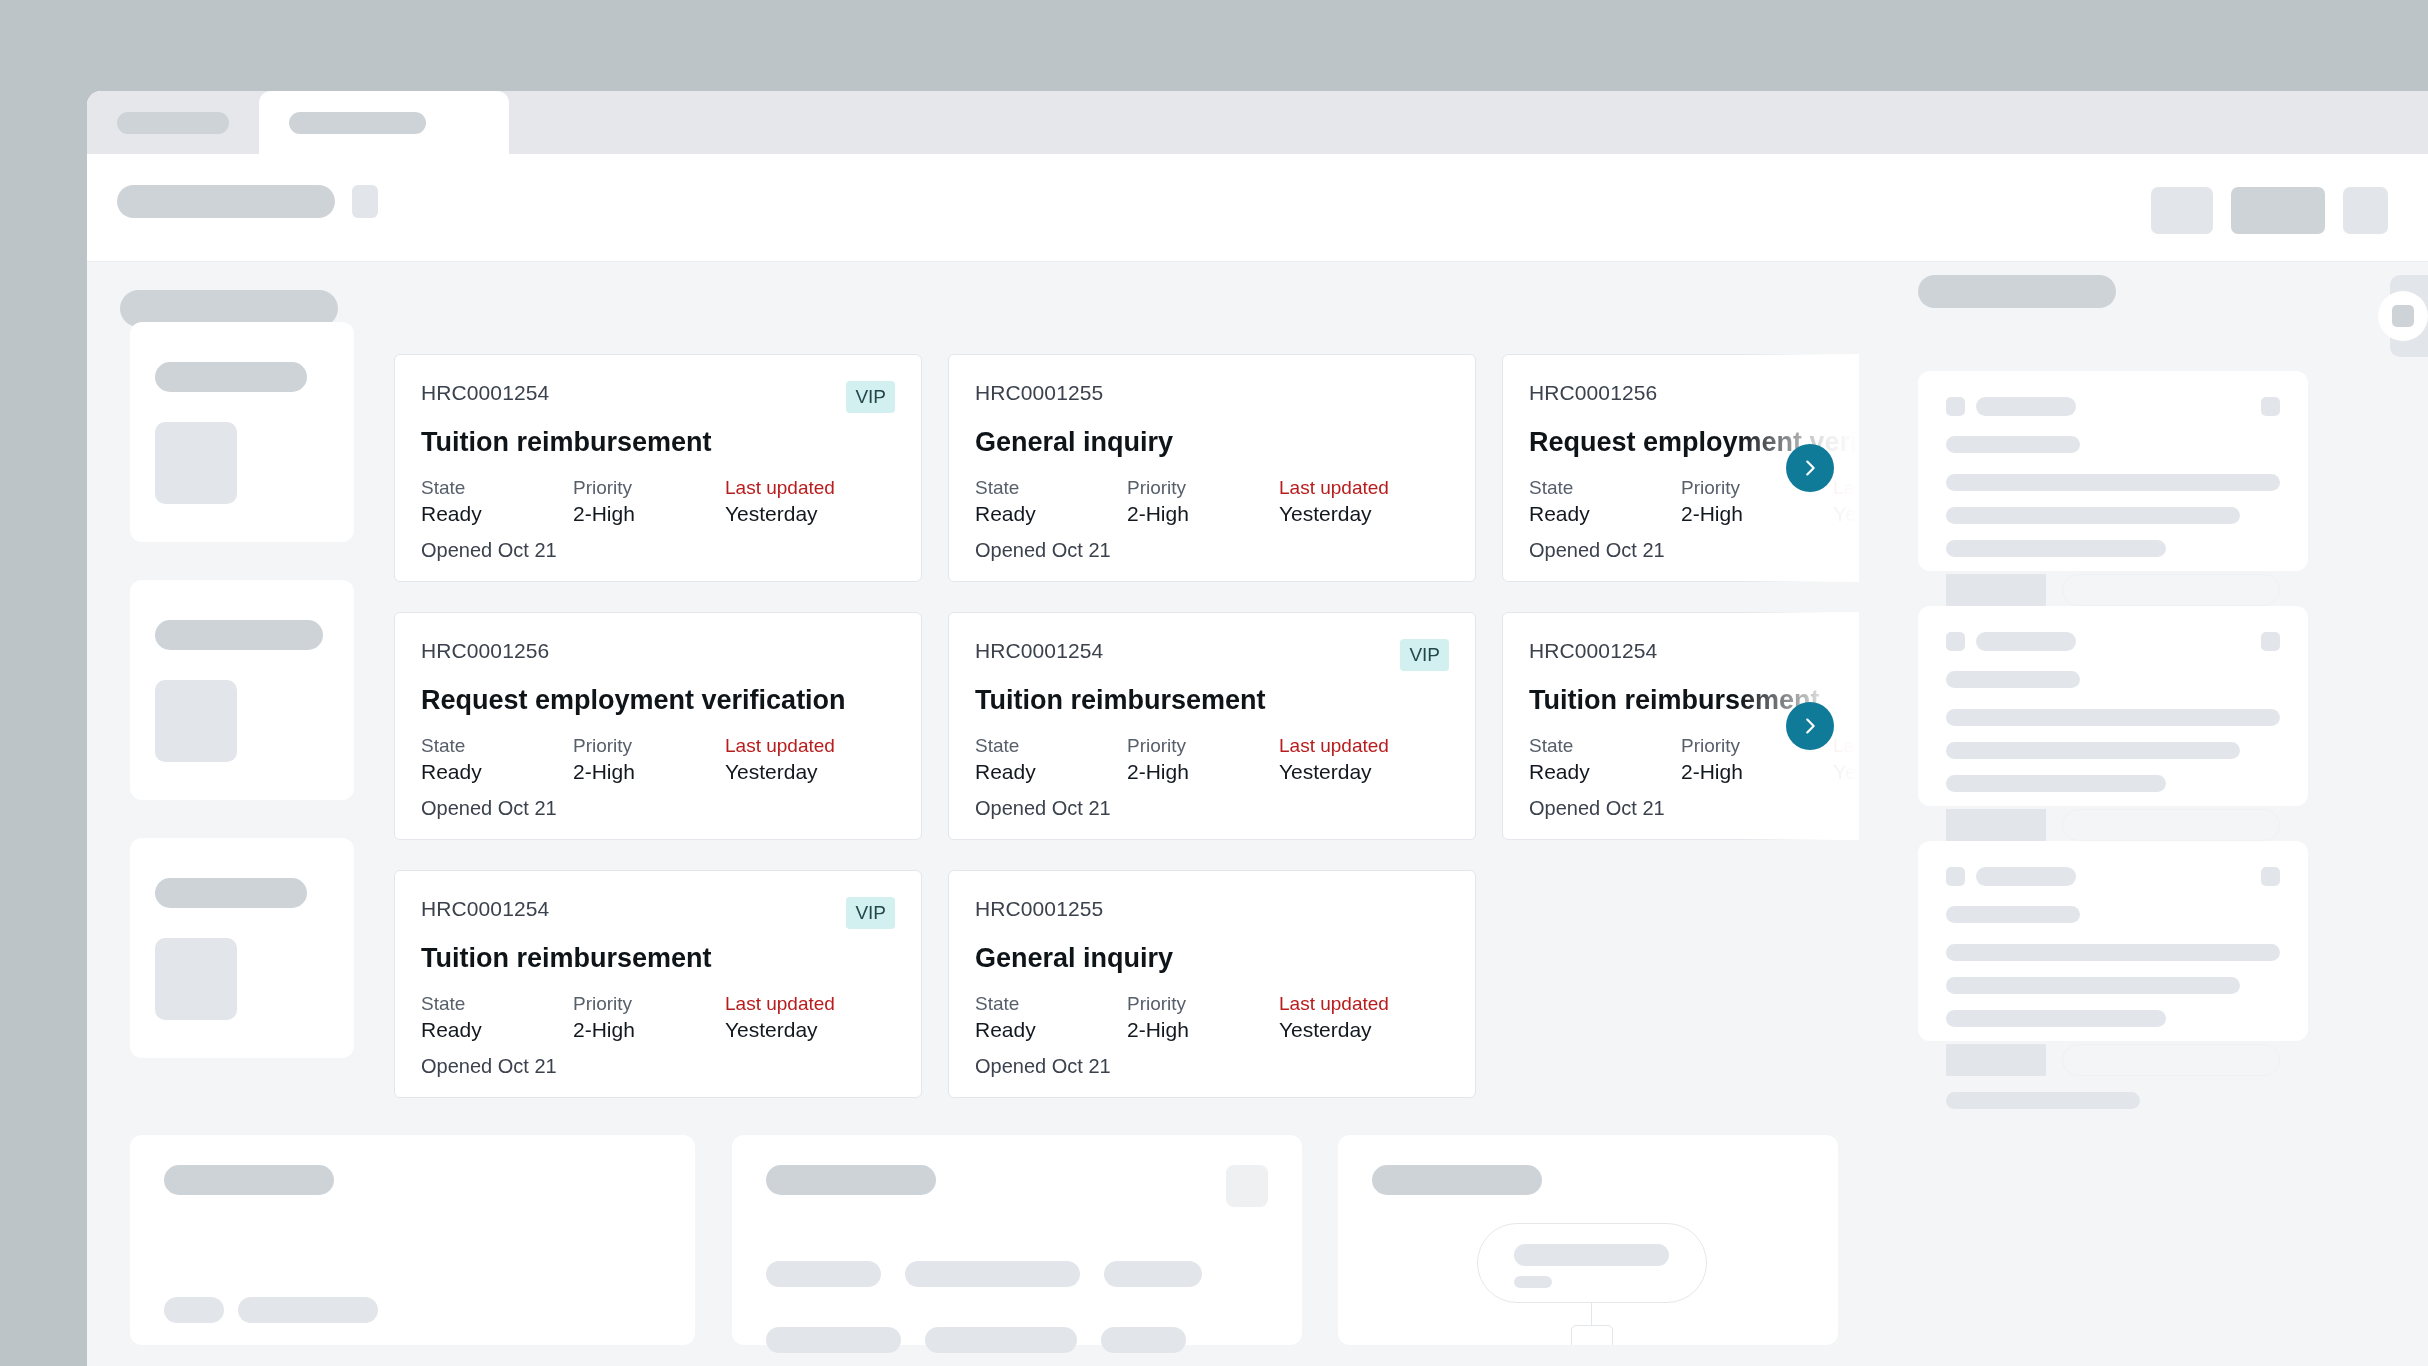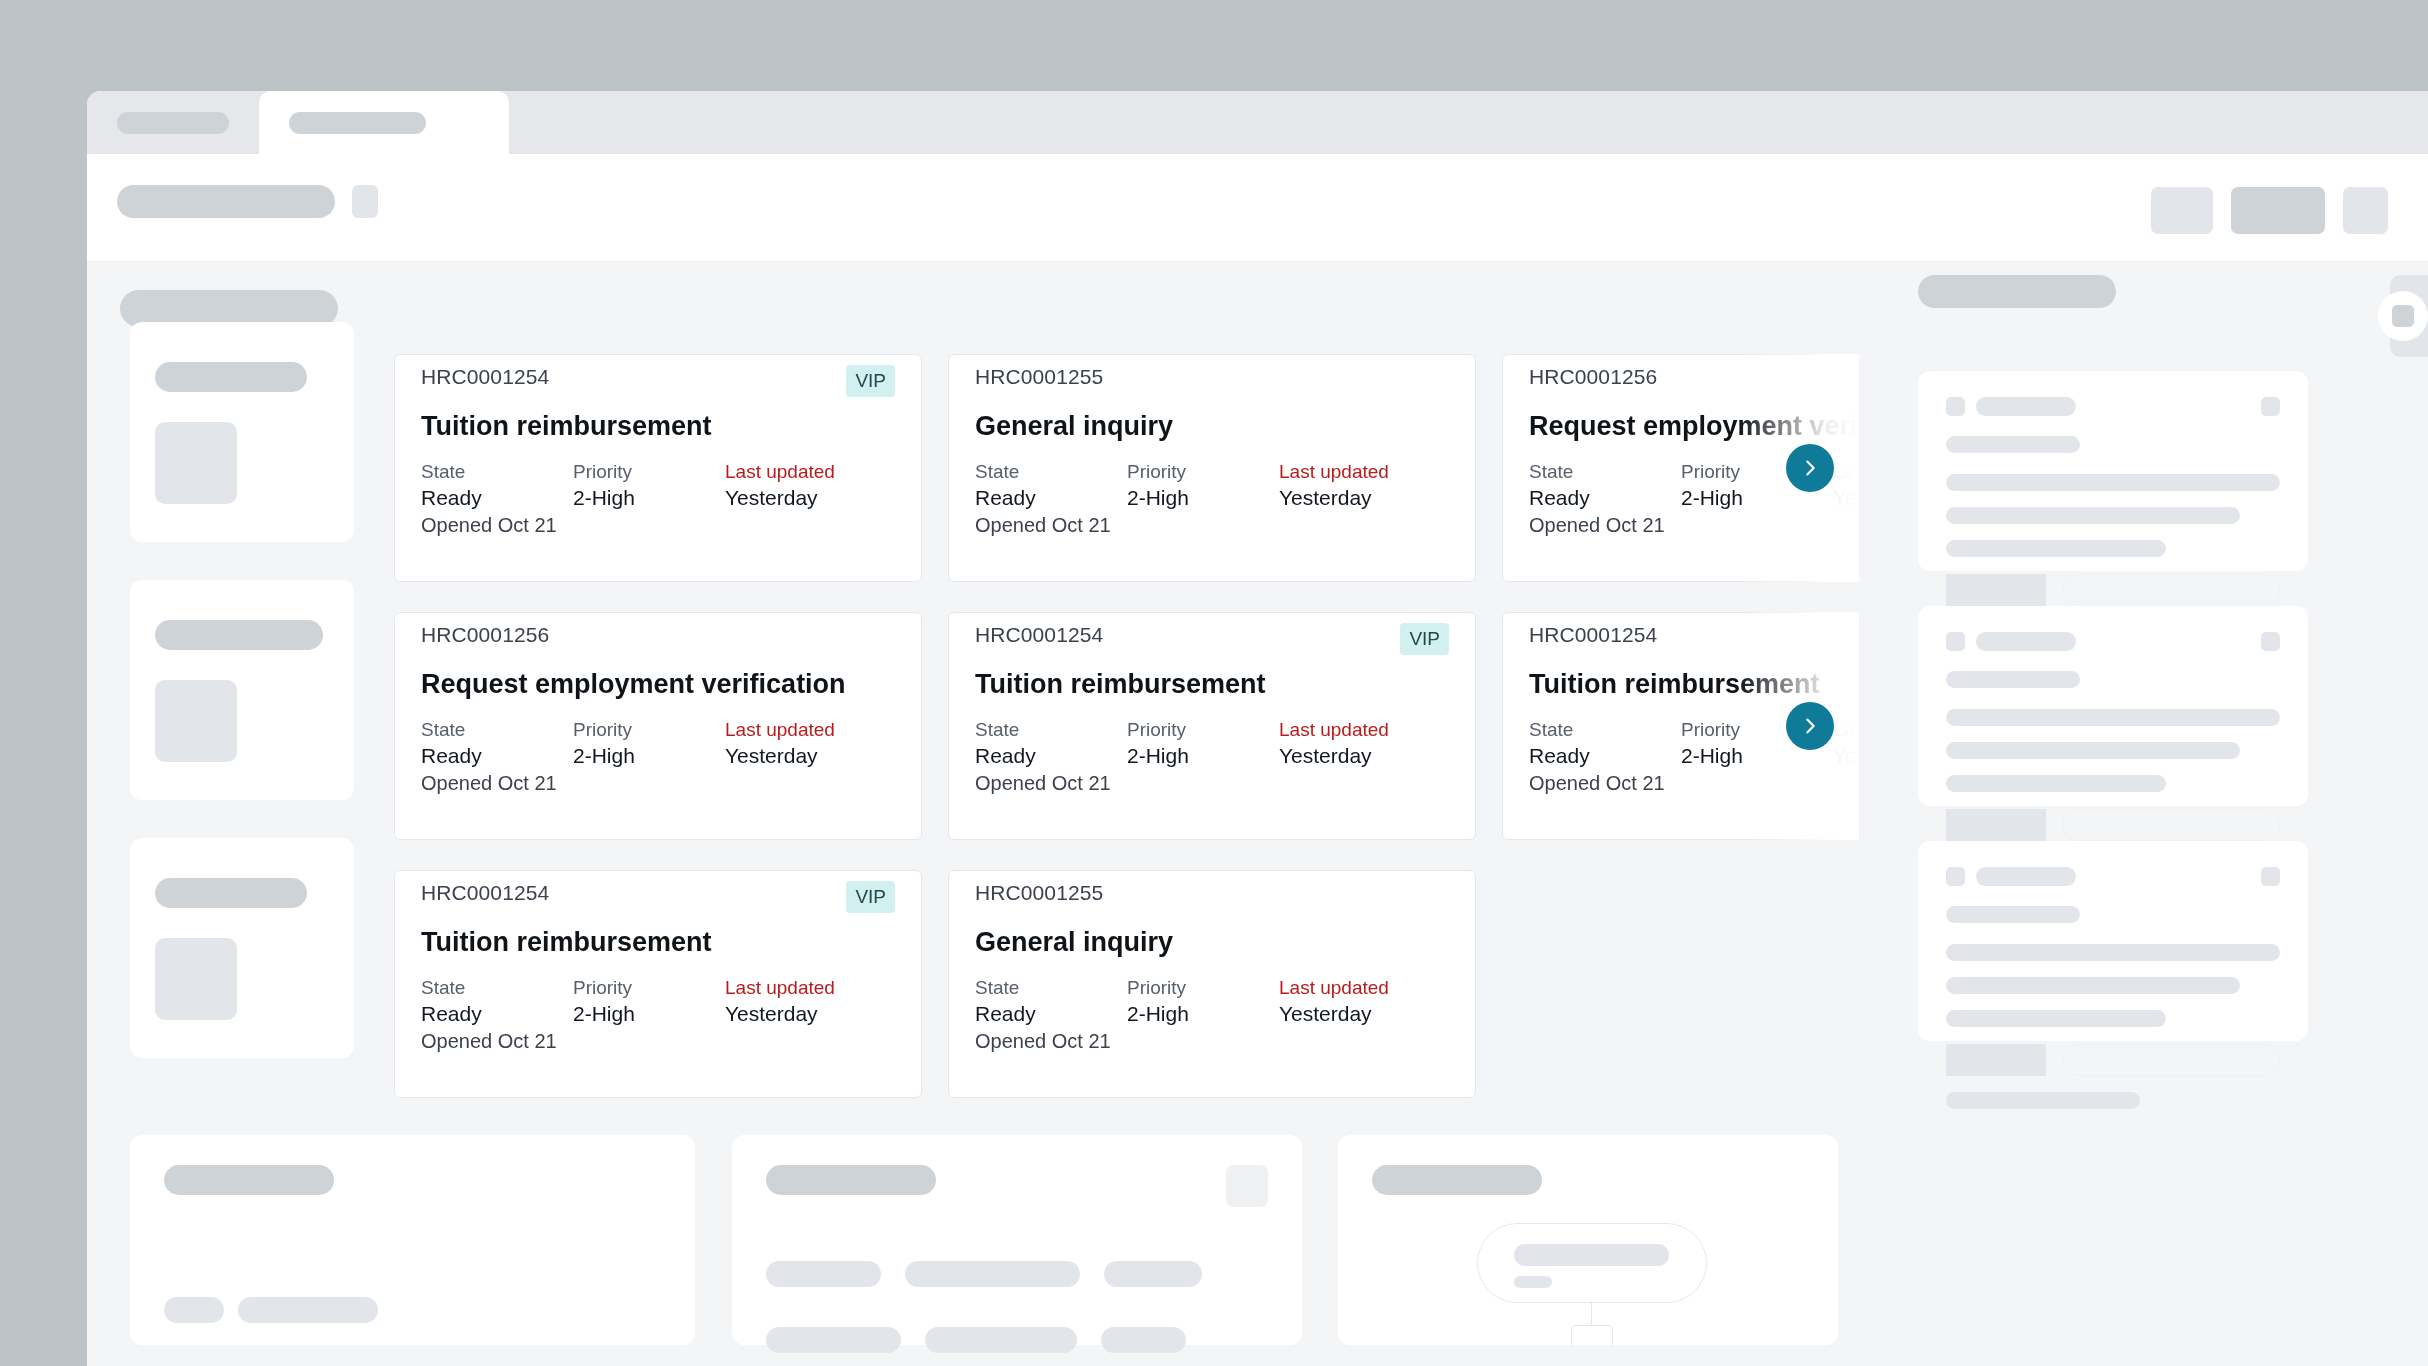--- a/index.html
+++ b/index.html
@@ -117,21 +117,21 @@
     overflow: hidden;
   }
   .card-track { display: flex; gap: 26px; }
 
   .ticket-card {
     flex: 0 0 478px;
     height: 228px;
     background: #ffffff;
     border: 1px solid #e3e6ea;
     border-radius: 6px;
-    padding: 10px 26px 0 26px;
+    padding: 26px 26px 0 26px;
     position: relative;
   }
   .card-top {
     display: flex; align-items: flex-start; justify-content: space-between;
     height: 28px;
   }
   .card-number {
     font-size: 21px; color: #3b424d; letter-spacing: .1px;
   }
   .vip-badge {
@@ -148,21 +148,21 @@
   .card-meta {
     margin-top: 17px;
     display: flex;
   }
   .meta-col { width: 152px; }
   .meta-col.wide { width: 170px; }
   .meta-label { font-size: 19px; color: #575f6b; line-height: 1.35; }
   .meta-label.muted { color: #b91c1c; }
   .meta-value { font-size: 21px; color: #12181f; line-height: 1.25; }
   .card-opened {
-    margin-top: 3px; font-size: 20px; color: #3b424d;
+    margin-top: 12px; font-size: 20px; color: #3b424d;
   }
 
   
   .row-fade {
     position: absolute; right: 0; top: 0; width: 120px; height: 100%;
     background: linear-gradient(to right, rgba(255,255,255,0) 0%, rgba(255,255,255,.92) 72%, #ffffff 100%);
     pointer-events: none;
   }
   .next-btn {
     position: absolute;

